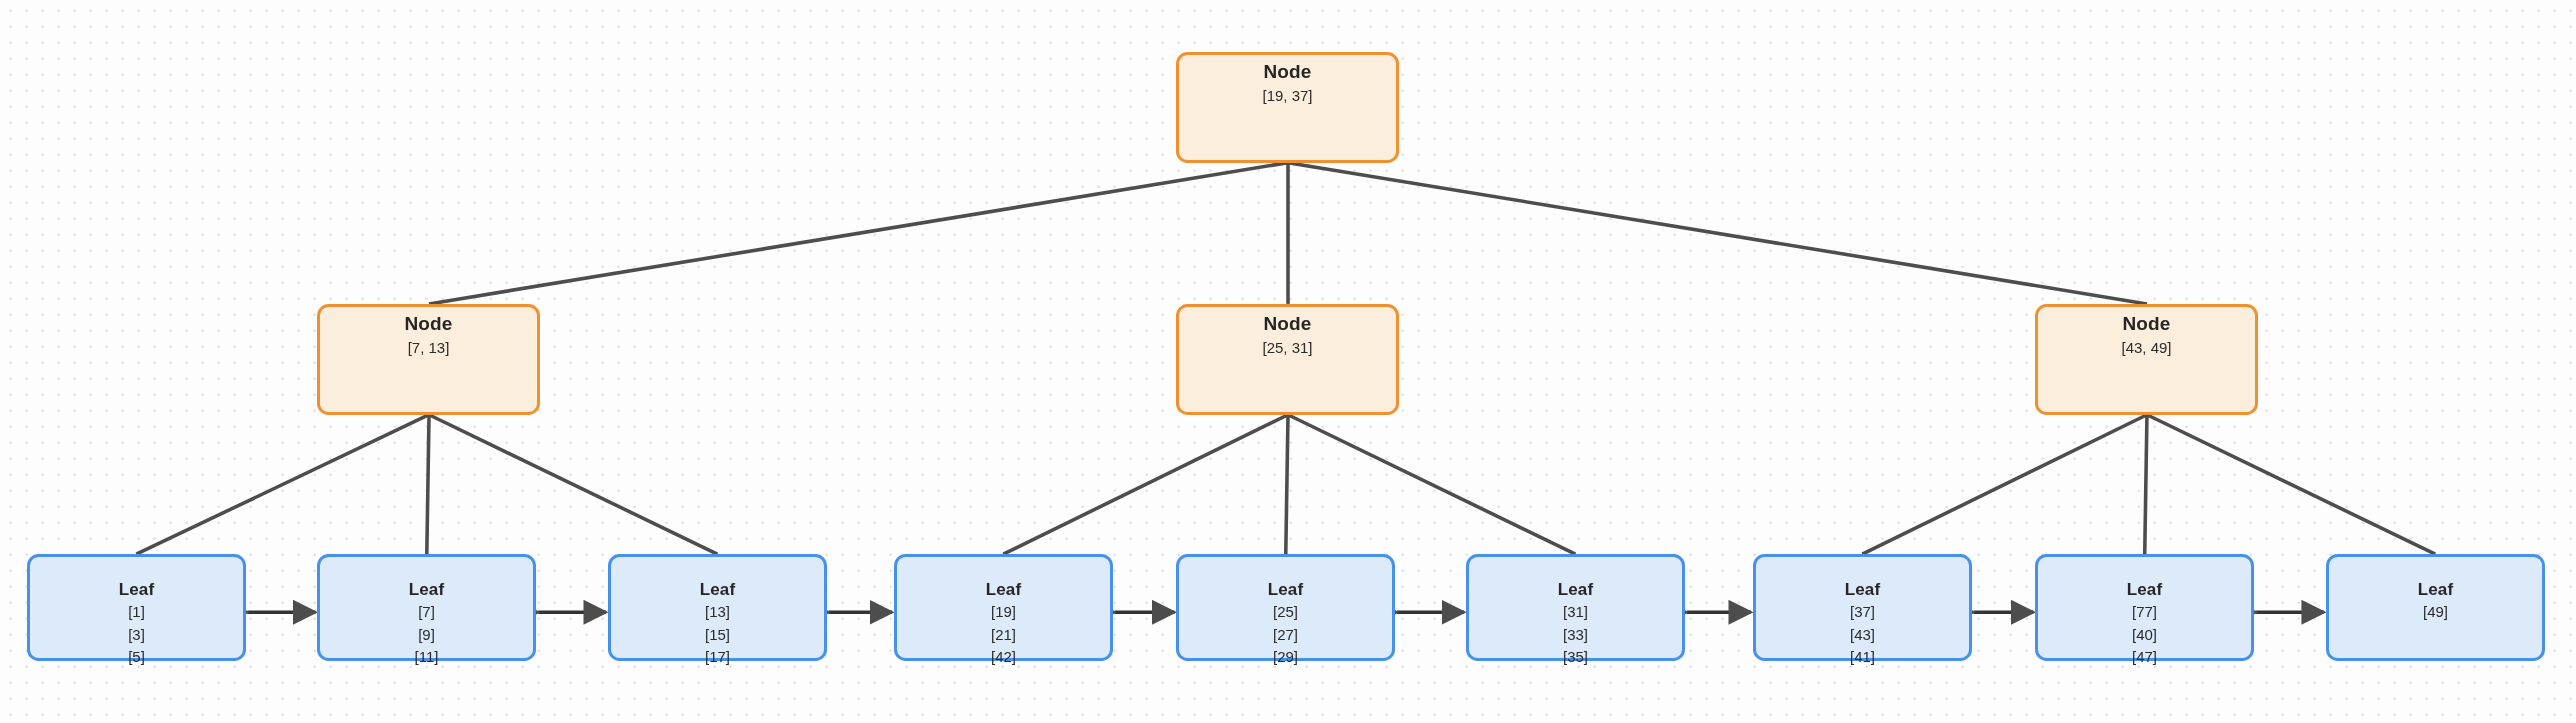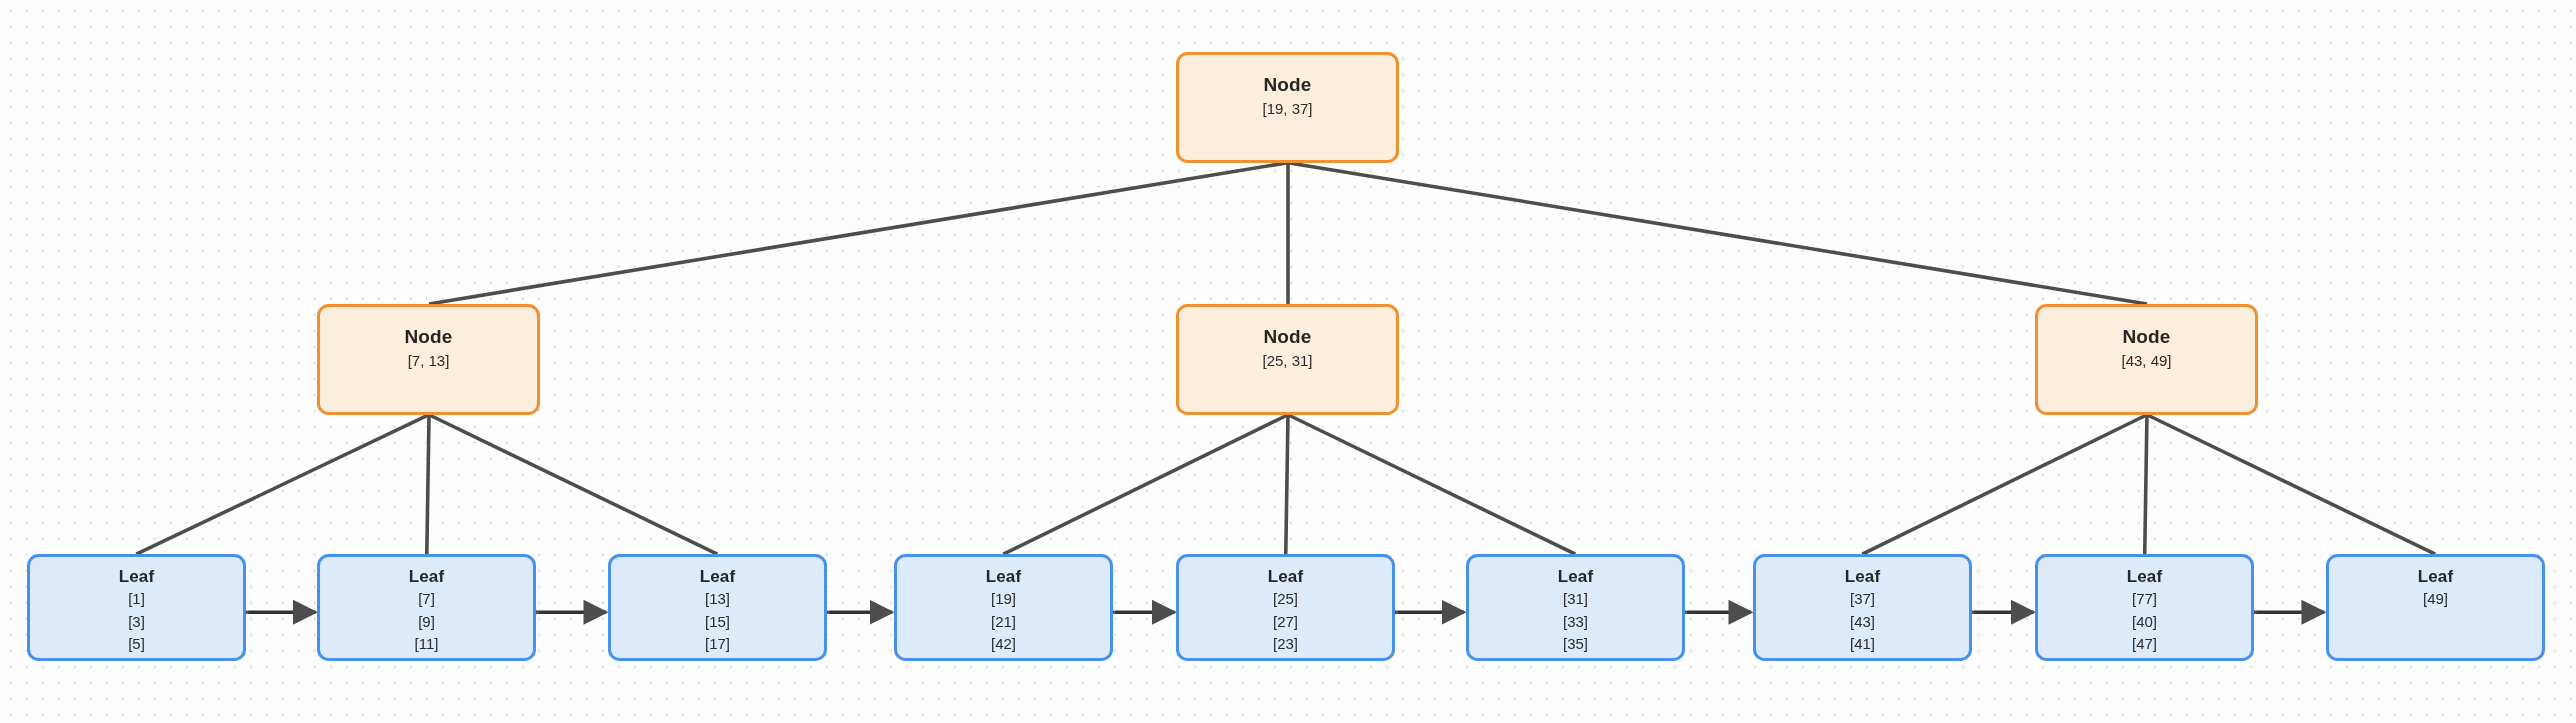--- a/index.html
+++ b/index.html
@@ -40,27 +40,27 @@
     text-align: center;
     display: flex;
     flex-direction: column;
     align-items: center;
     z-index: 4;
   }
 
   .box.internal {
     background: #fbeedc;
     border: 3.6px solid #ef9031;
-    padding-top: 17px;
+    padding-top: 4px;
   }
 
   .box.leaf {
     background: #ddeafa;
     border: 3.6px solid #4591ec;
-    padding-top: 9px;
+    padding-top: 22px;
   }
 
   .node-title {
     font-size: 19px;
     font-weight: bold;
     color: #262626;
     line-height: 25px;
     letter-spacing: 0.1px;
   }
 
@@ -164,21 +164,21 @@
       <div class="box leaf" id="node-leaf-3" style="left: 894px; top: 554px; width: 219px; height: 107px;">
         <div class="leaf-title">Leaf</div>
         <div class="leaf-key">[19]</div>
         <div class="leaf-key">[21]</div>
         <div class="leaf-key">[42]</div>
       </div>
       <div class="box leaf" id="node-leaf-4" style="left: 1176px; top: 554px; width: 219px; height: 107px;">
         <div class="leaf-title">Leaf</div>
         <div class="leaf-key">[25]</div>
         <div class="leaf-key">[27]</div>
-        <div class="leaf-key">[23]</div>
+        <div class="leaf-key">[29]</div>
       </div>
       <div class="box leaf" id="node-leaf-5" style="left: 1466px; top: 554px; width: 219px; height: 107px;">
         <div class="leaf-title">Leaf</div>
         <div class="leaf-key">[31]</div>
         <div class="leaf-key">[33]</div>
         <div class="leaf-key">[35]</div>
       </div>
       <div class="box leaf" id="node-leaf-6" style="left: 1753px; top: 554px; width: 219px; height: 107px;">
         <div class="leaf-title">Leaf</div>
         <div class="leaf-key">[37]</div>

